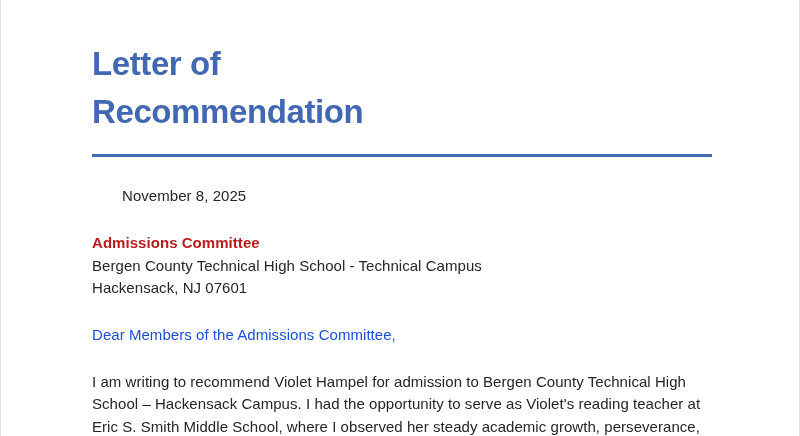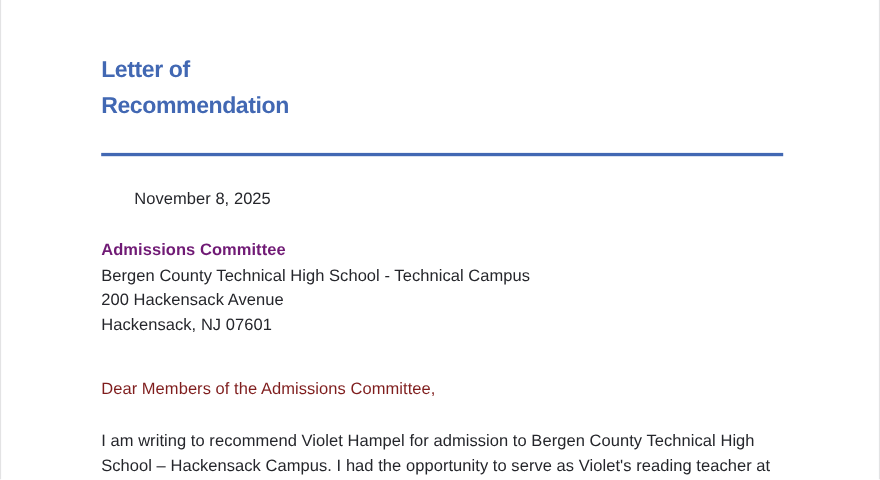--- a/index.html
+++ b/index.html
@@ -30,31 +30,31 @@
     left: 91px;
     top: 0;
     width: 621px;
   }
 
   
   .doc-title {
     margin: 0;
     padding-top: 49px;
     font-family: "Liberation Sans", sans-serif;
-    font-size: 21px;
+    font-size: 33px;
     line-height: 30px;
     font-weight: 700;
     letter-spacing: -0.4px;
     color: #4268b3;
   }
   .doc-title .title-line {
     display: block;
   }
   .doc-title .title-line + .title-line {
-    margin-top: 3px;
+    margin-top: 18px;
   }
 
   
   .divider {
     margin-top: 27px;
     width: 620px;
     height: 3px;
     background: #4268b3;
   }
 
@@ -70,31 +70,31 @@
 
   .recipient-block {
     margin-top: 25px;
     font-size: 15px;
     line-height: 22.5px;
     color: #25262b;
     letter-spacing: 0.05px;
   }
   .recipient-name {
     font-weight: 700;
-    color: #701a75;
+    color: #b91c1c;
   }
   .recipient-line {
     display: block;
   }
 
   .salutation {
-    margin-top: 36px;
+    margin-top: 24px;
     font-size: 15px;
     line-height: 22px;
-    color: #7f1d1d;
+    color: #1d4ed8;
     letter-spacing: 0.05px;
   }
 
   .body-paragraph {
     margin-top: 25px;
     font-size: 15px;
     line-height: 22.5px;
     color: #25262b;
     letter-spacing: 0.05px;
     width: 618px;
@@ -112,21 +112,20 @@
       <span class="title-line">Recommendation</span>
     </h1>
 
     <div class="divider"></div>
 
     <div class="letter-date">November 8, 2025</div>
 
     <div class="recipient-block">
       <span class="recipient-line recipient-name">Admissions Committee</span>
       <span class="recipient-line">Bergen County Technical High School - Technical Campus</span>
-      <span class="recipient-line">200 Hackensack Avenue</span>
       <span class="recipient-line">Hackensack, NJ 07601</span>
     </div>
 
     <div class="salutation">Dear Members of the Admissions Committee,</div>
 
     <p class="body-paragraph">I am writing to recommend Violet Hampel for admission to Bergen County Technical High School – Hackensack Campus. I had the opportunity to serve as Violet's reading teacher at Eric S. Smith Middle School, where I observed her steady academic growth, perseverance, and strong desire to succeed.</p>
 
   </div>
 </div>
 

